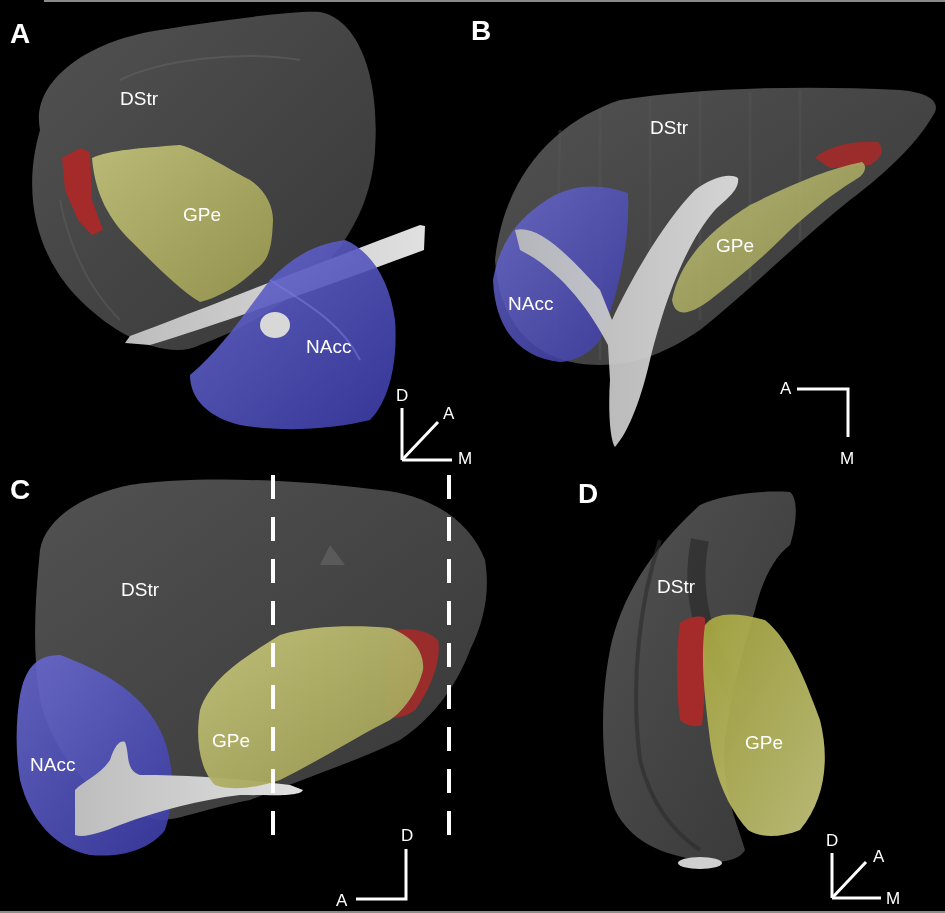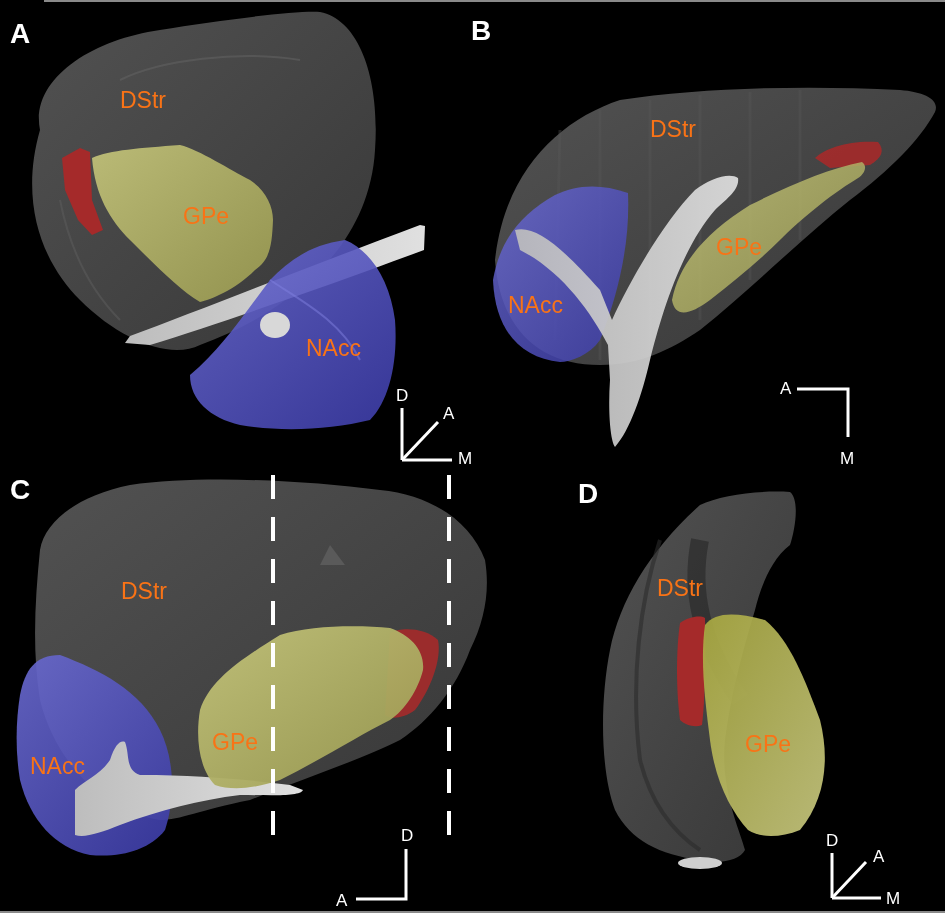--- a/index.html
+++ b/index.html
@@ -1,21 +1,21 @@
 <!DOCTYPE html>
 <html><head>
 <meta charset="utf-8">
 <style>
   html, body { margin: 0; padding: 0; background: #000; }
   body { width: 945px; height: 913px; position: relative; overflow: hidden; font-family: "Liberation Sans", sans-serif; }
   .top-rule { position: absolute; left: 44px; top: 0; width: 901px; height: 2px; background: #8a8a8a; }
   .bottom-rule { position: absolute; left: 0; bottom: 0; width: 945px; height: 2px; background: #8a8a8a; }
   svg.fig { position: absolute; left: 0; top: 0; width: 945px; height: 913px; }
   .panel-label { position: absolute; color: #fff; font-weight: bold; font-size: 28px; line-height: 1; }
-  .struct-label { position: absolute; color: #f97316; font-size: 23px; line-height: 1; white-space: nowrap; }
+  .struct-label { position: absolute; color: #ffffff; font-size: 19px; line-height: 1; white-space: nowrap; }
   .axis-label { position: absolute; color: #fff; font-size: 17px; line-height: 1; }
 </style>
 </head>
 <body>
 
 <div class="top-rule"></div>
 
 <svg class="fig" viewBox="0 0 945 913">
   <defs>
     <linearGradient id="gDstr" x1="0" y1="0" x2="1" y2="1">

